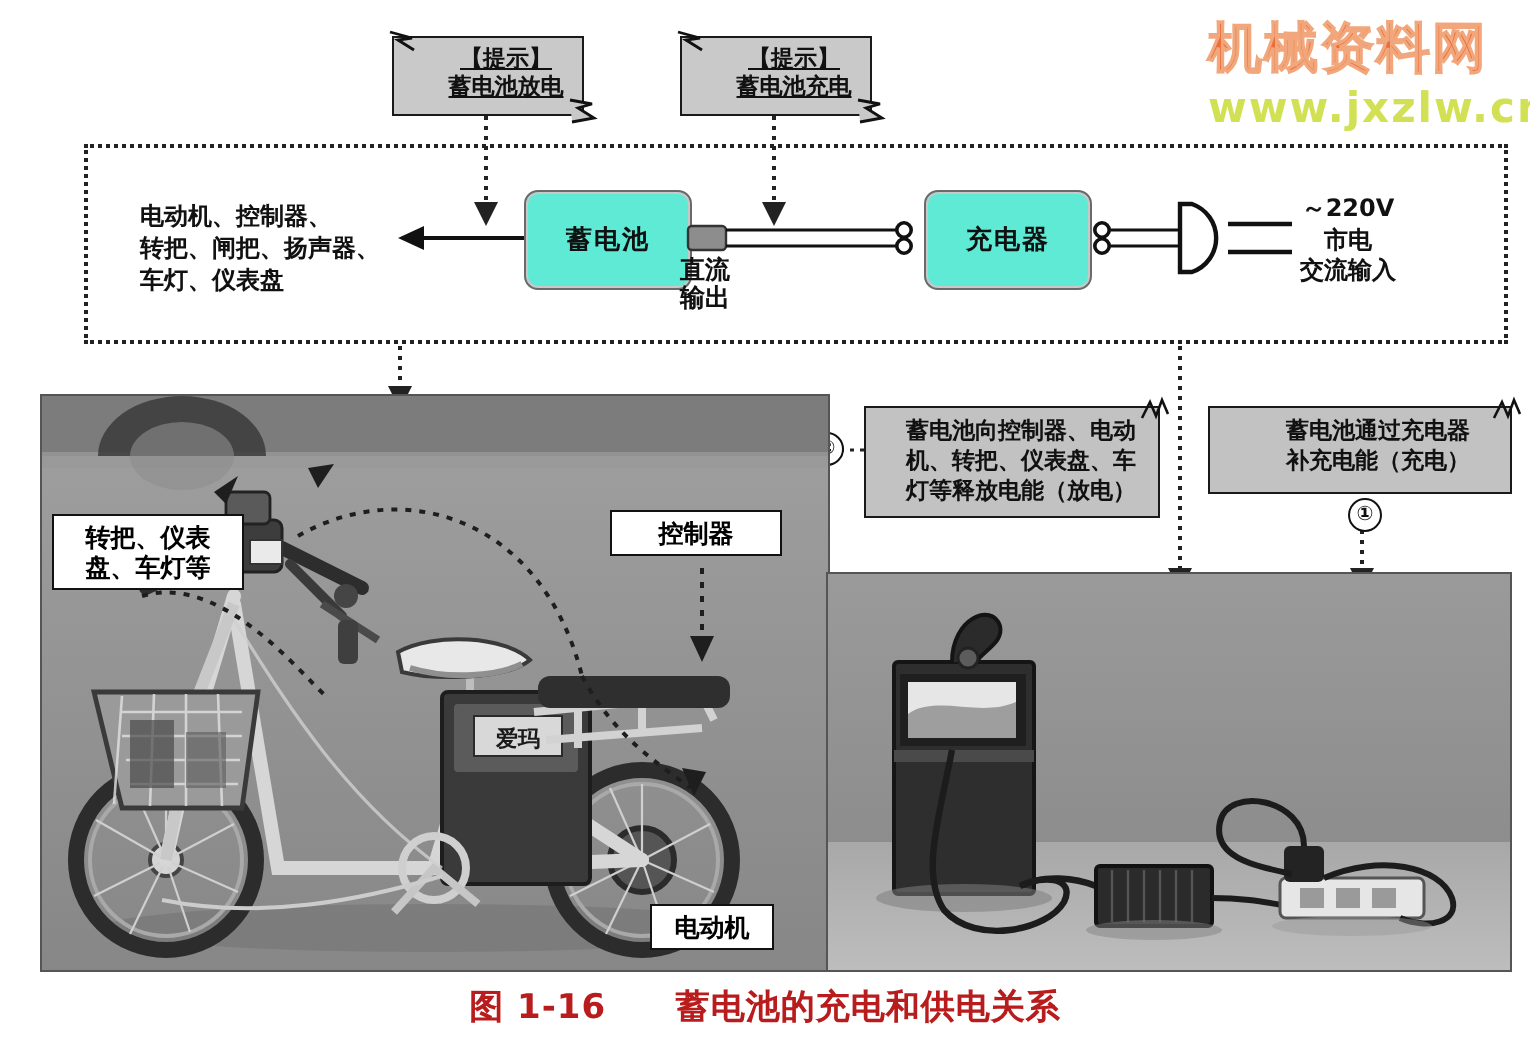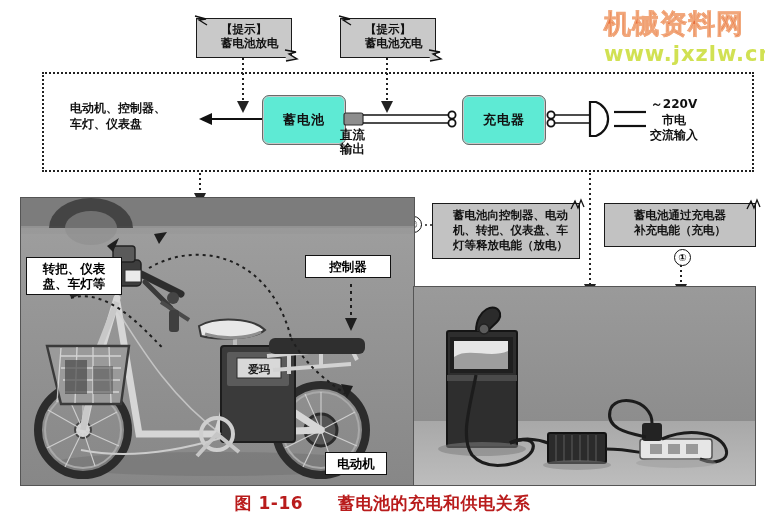--- a/index.html
+++ b/index.html
@@ -1,23 +1,23 @@
 <!DOCTYPE html>
 <html><head>
 <meta charset="utf-8">
 <style>
   html,body{margin:0;padding:0;background:#fff;}
   body{width:765px;height:521px;position:relative;overflow:hidden;
        font-family:"DejaVu Sans","Liberation Sans",sans-serif;color:#111;}
   .abs{position:absolute;}
 
   
-  .tipbox{background:#c9c9c9;border:1.5px solid #1a1a1a;text-align:left;
+  .tipbox{background:#c9c9c9;border:1.5px solid #1a1a1a;text-align:center;
           line-height:1.22;font-size:11.5px;font-weight:bold;color:#111;
-          padding:3px 6px 3px 24px;box-sizing:border-box;}
+          padding:3px 6px 3px 24px;box-sizing:border-box;text-decoration:underline;}
   .tipbox .l{display:block;white-space:nowrap;}
   
   .tear-tl{position:absolute;left:-2px;top:-3px;width:13px;height:11px;}
   .tear-br{position:absolute;right:-7px;bottom:-6px;width:14px;height:14px;}
 
   
   .dotframe{border:2px dotted #222;box-sizing:border-box;}
 
   
   .comp{background:#5eead4;border:1px solid #6a6a6a;border-radius:7px;
@@ -92,20 +92,21 @@
   <line x1="243" y1="3" x2="243" y2="47" stroke="#222" stroke-width="2" stroke-dasharray="2,3"></line>
   <polygon points="237,46 249,46 243,58" fill="#222"></polygon>
   <line x1="387" y1="3" x2="387" y2="47" stroke="#222" stroke-width="2" stroke-dasharray="2,3"></line>
   <polygon points="381,46 393,46 387,58" fill="#222"></polygon>
 </svg>
 
 <div class="abs dotframe" style="left:42px;top:72px;width:712px;height:100px;"></div>
 
 <div class="abs lbl" style="left:70px;top:100px;">
   <span class="l">电动机、控制器、</span>
+  <span class="l">转把、闸把、扬声器、</span>
   <span class="l">车灯、仪表盘</span>
 </div>
 
 <div class="abs comp" style="left:262px;top:95px;width:82px;height:48px;">
   <span>蓄电池</span>
 </div>
 
 <div class="abs comp" style="left:462px;top:95px;width:82px;height:48px;">
   <span>充电器</span>
 </div>
@@ -167,21 +168,21 @@
   <span class="l">机、转把、仪表盘、车</span>
   <span class="l">灯等释放电能（放电）</span>
   <svg class="tear-br" viewBox="0 0 14 14" style="right:-6px;top:-5px;bottom:auto;">
     <path d="M0,10 L4,2 L7,9 L10,1 L13,8" stroke="#111" stroke-width="1.3" fill="none"></path>
   </svg>
 </div>
 <div class="abs circnum" style="left:405px;top:216px;">
   <span>②</span>
 </div>
 
-<div class="abs annbox" style="left:604px;top:203px;width:152px;height:44px;">
+<div class="abs annbox" style="left:604px;top:203px;width:152px;height:44px;text-align:right;">
   <span class="l">蓄电池通过充电器</span>
   <span class="l">补充电能（充电）</span>
   <svg class="tear-br" viewBox="0 0 14 14" style="right:-6px;top:-5px;bottom:auto;">
     <path d="M0,10 L4,2 L7,9 L10,1 L13,8" stroke="#111" stroke-width="1.3" fill="none"></path>
   </svg>
 </div>
 <div class="abs circnum" style="left:674px;top:249px;">
   <span>①</span>
 </div>
 

